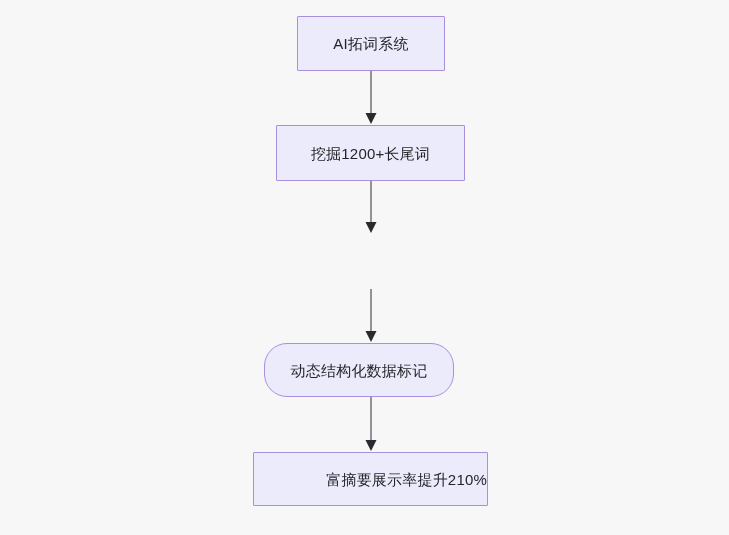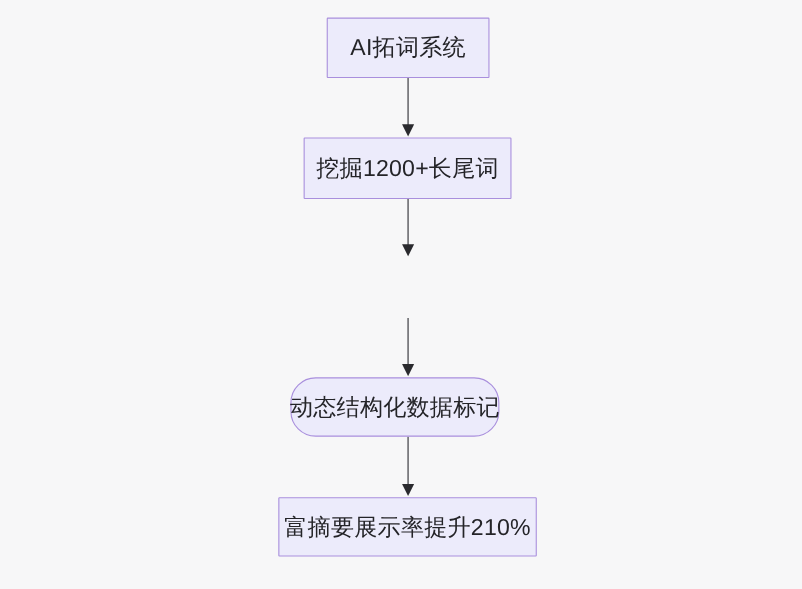--- a/index.html
+++ b/index.html
@@ -22,21 +22,21 @@
     position: absolute;
     box-sizing: border-box;
     background: #ecebfb;
     border: 1.6px solid #a98fdd;
     border-radius: 1px;
     display: flex;
     align-items: center;
     justify-content: center;
   }
   .node-label {
-    font-size: 21px;
+    font-size: 15px;
     line-height: 1;
     color: #242428;
     letter-spacing: 0.2px;
     white-space: nowrap;
     font-weight: 400;
   }
   .edge {
     position: absolute;
     overflow: visible;
   }
@@ -80,17 +80,17 @@
 
   <div class="node" style="left:276px; top:125px; width:189px; height:56px;">
     <span class="node-label">挖掘1200+长尾词</span>
   </div>
 
 
   <div class="node" style="left:264px; top:343px; width:190px; height:54px;border-radius:23px;">
     <span class="node-label">动态结构化数据标记</span>
   </div>
 
-  <div class="node" style="left:253px; top:452px; width:235px; height:54px;">
+  <div class="node" style="left:253px; top:452px; width:235px; height:54px;justify-content:flex-end;">
     <span class="node-label">富摘要展示率提升210%</span>
   </div>
 
 </div>
 
 </body></html>

